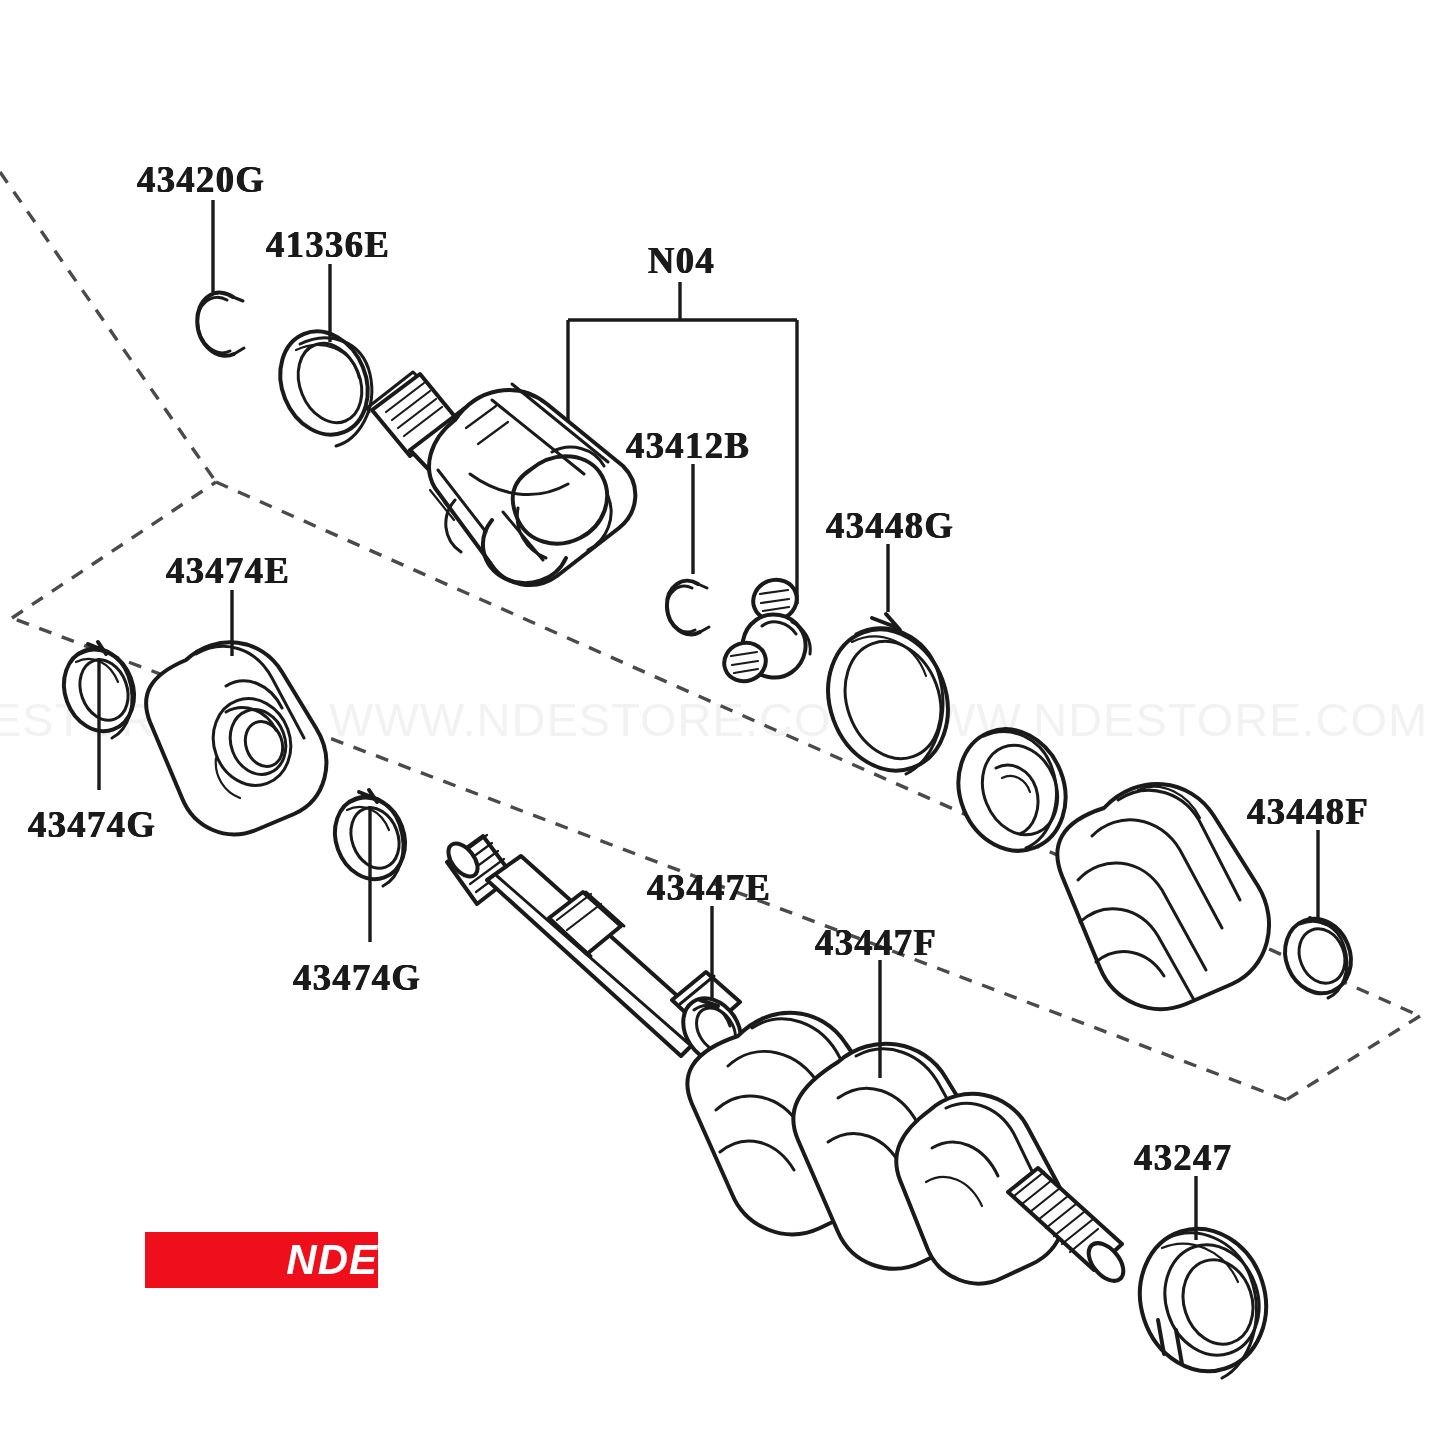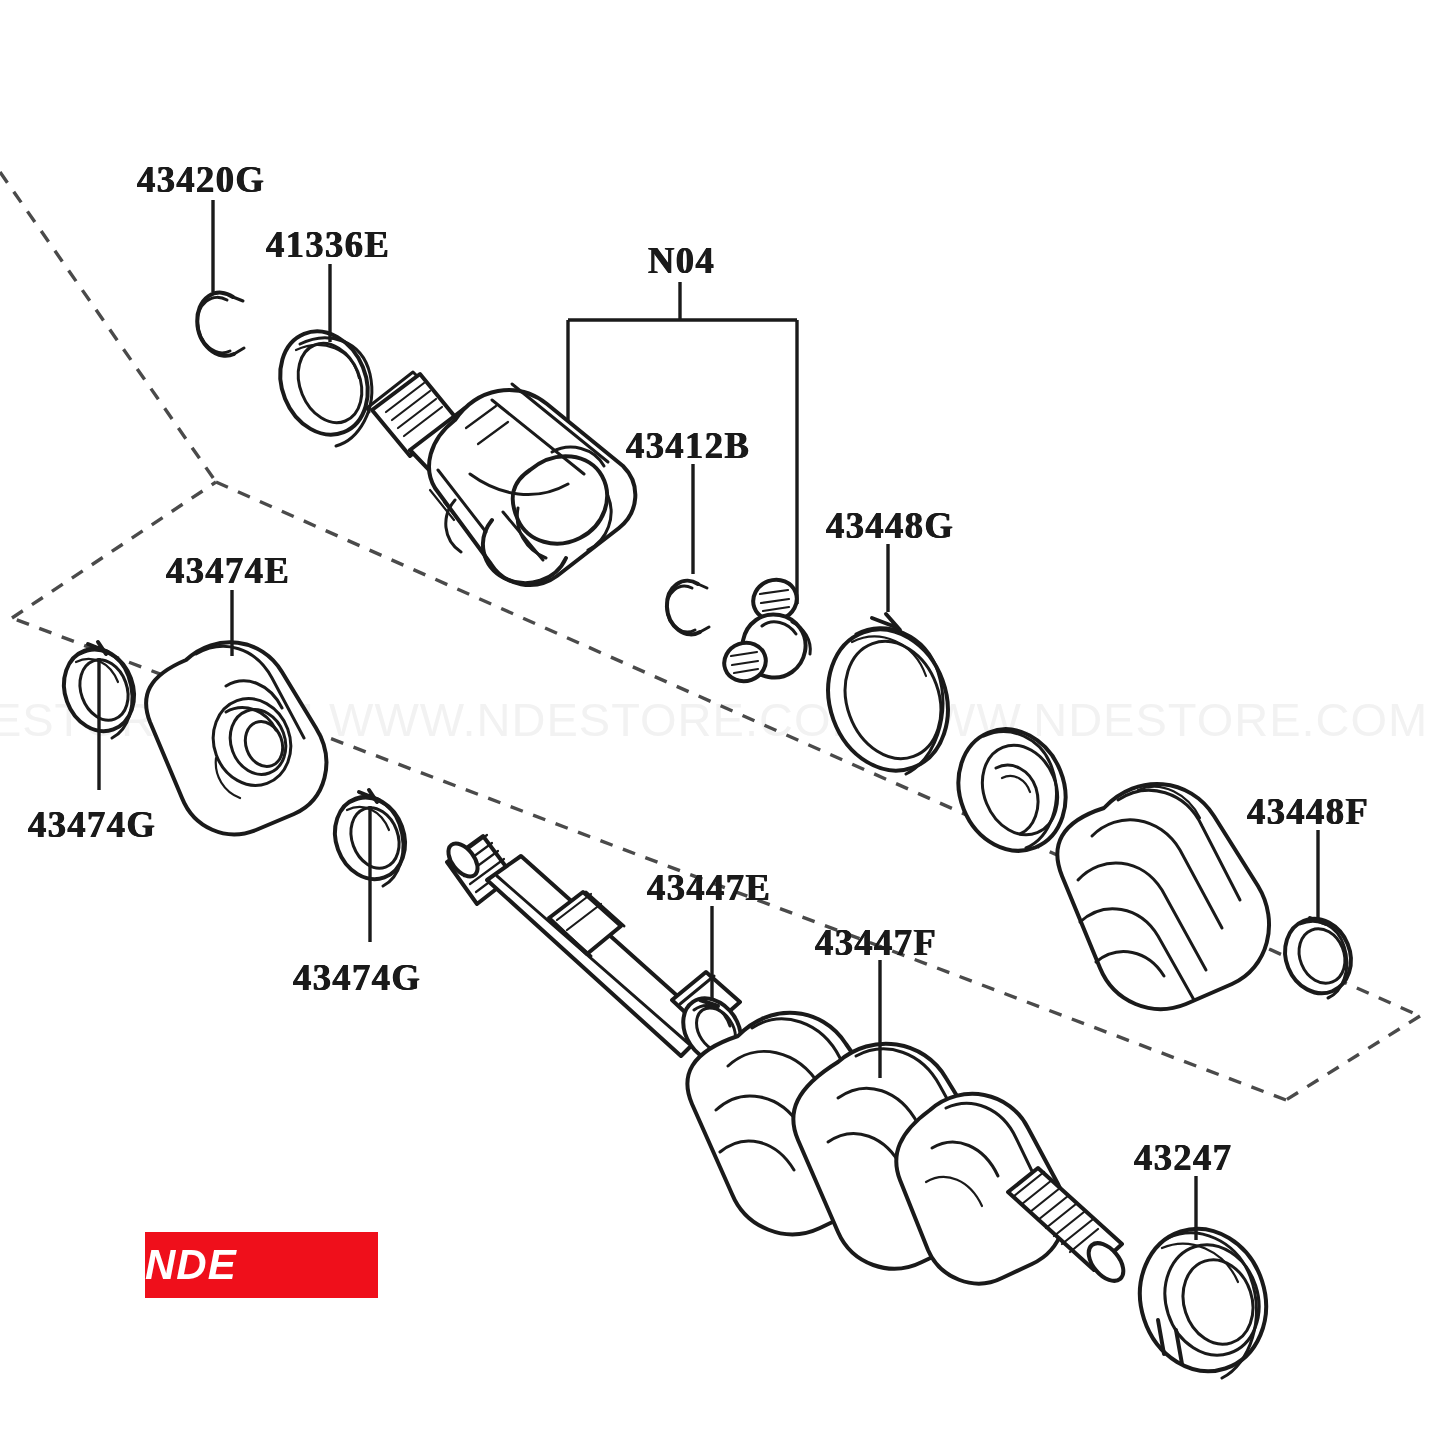--- a/index.html
+++ b/index.html
@@ -49,25 +49,25 @@
     white-space: nowrap;
     transform: scaleX(0.96);
     transform-origin: left center;
     text-shadow: 0.5px 0 0 #1a1a1a, -0.5px 0 0 #1a1a1a;
   }
   #nde-badge {
     position: absolute;
     left: 145px;
     top: 1232px;
     width: 233px;
-    height: 66px;
+    height: 56px;
     background: #ef0f1b;
     display: flex;
     align-items: center;
-    justify-content: flex-start;
+    justify-content: flex-end;
   }
   #nde-badge span {
     color: #ffffff;
     font-family: "Liberation Sans", "DejaVu Sans", sans-serif;
     font-size: 42px;
     font-weight: bold;
     font-style: italic;
     letter-spacing: 1px;
   }
 </style>

